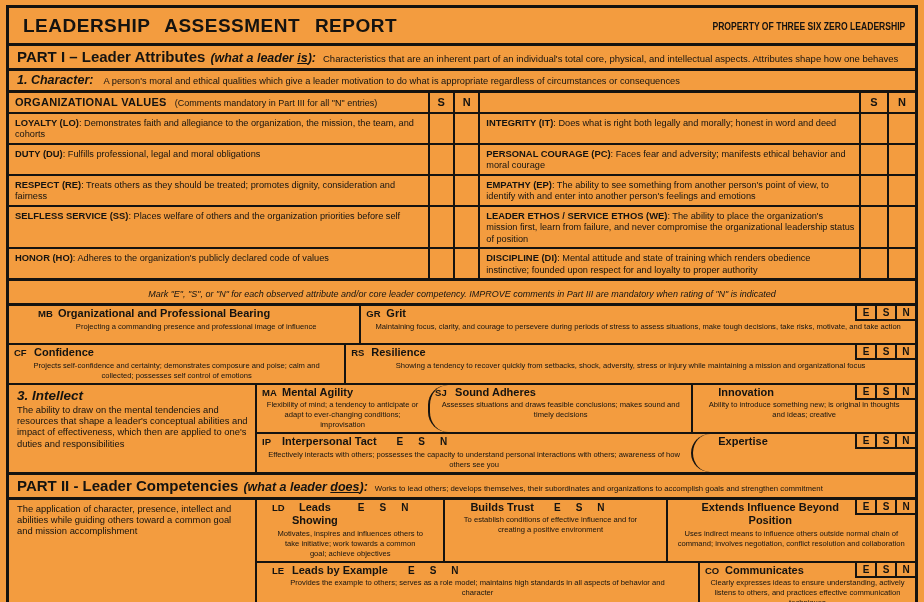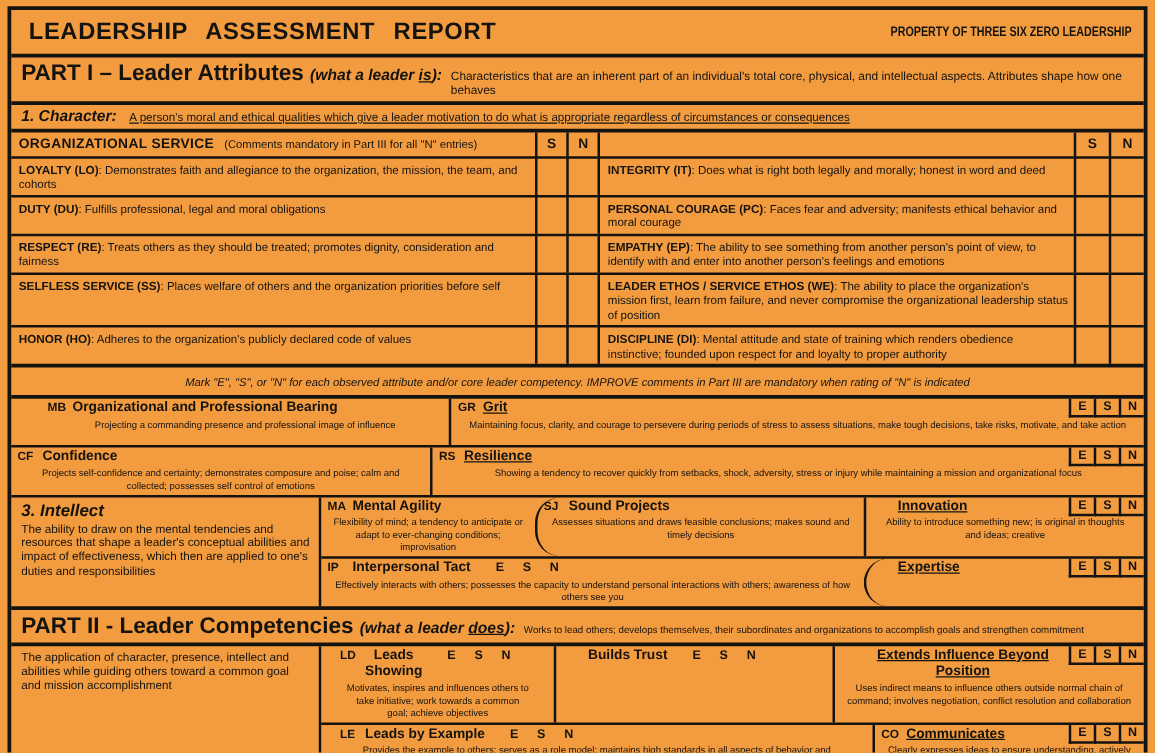--- a/index.html
+++ b/index.html
@@ -14,27 +14,27 @@
   .frame { border: 3px solid #151310; background: var(--orange, #F39C3F); }
 
   
   .hdr { display: flex; align-items: center; justify-content: space-between; padding: 7px 10px 6px 14px; }
   .title { font-size: 19px; font-weight: bold; letter-spacing: .5px; word-spacing: 9px; }
   .prop { font-size: 11px; font-weight: bold; transform: scaleX(.78); transform-origin: right center; white-space: nowrap; }
 
   
   .band { border-top: 3px solid #151310; padding: 2px 6px; }
   .part-band { display: flex; align-items: baseline; gap: 5px; padding: 2px 8px 3px 8px; }
-  .pb-label { font-size: 18px; font-weight: bold; white-space: nowrap; }
+  .pb-label { font-size: 15px; font-weight: bold; white-space: nowrap; }
   .pb-paren { font-size: 12.5px; font-weight: bold; font-style: italic; white-space: nowrap; }
   .pb-desc { font-size: 9.5px; padding-left: 2px; }
   .p2 .pb-desc, .part2-desc { font-size: 7.8px; }
   .char-band { display: flex; align-items: baseline; gap: 10px; padding: 2px 8px 3px 8px; }
   .char-label { font-size: 12.5px; font-weight: bold; font-style: italic; white-space: nowrap; }
-  .char-desc { font-size: 9.3px; text-decoration: underline; }
+  .char-desc { font-size: 9.3px; }
 
   
   .vtable { border-top: 3px solid #151310; display: grid; grid-template-columns: 46.2% 2.8% 2.8% 42% 3.1% 3.1%; }
   .vcell { border-top: 2px solid #151310; padding: 2px 4px 2px 6px; font-size: 9.2px; line-height: 1.25; min-height: 18px; display: flex; align-items: center; }
   .vcell b { font-size: 9.4px; }
   .vtable > .vcell:nth-child(-n+6) { border-top: none; }
   .vsn { border-left: 2px solid #151310; justify-content: center; padding: 1px; font-weight: bold; font-size: 11px; }
   .vrightlabel { border-left: 2px solid #151310; }
   .vhead b { font-size: 11px; letter-spacing: .3px; }
   .vhead .vnote { font-size: 9px; padding-left: 8px; }
@@ -52,21 +52,21 @@
   .aleft-desc { font-size: 9.4px; line-height: 1.2; }
   .arows { flex: 1; display: flex; flex-direction: column; }
   .arow { display: flex; border-top: 2.5px solid #151310; flex: 1; }
   .arow:first-child { border-top: none; }
   .acell { position: relative; border-left: 2.5px solid #151310; padding: 1px 3px 2px 3px; min-height: 37px; }
   .acell:first-child { border-left: none; }
   .acode { position: absolute; left: 5px; top: 2px; font-size: 9.5px; font-weight: bold; }
   .t-line { display: flex; justify-content: flex-start; align-items: baseline; gap: 20px; padding: 0 22px; }
   .atitle { font-size: 11px; font-weight: bold; text-align: center; line-height: 1.25; }
   .adesc { font-size: 7.6px; text-align: center; line-height: 1.3; padding: 1px 6px 0 6px; }
-  .boxed .t-line { padding-right: 64px; text-decoration: underline; }
+  .boxed .t-line { padding-right: 64px; }
   .esn-inline { display: inline-flex; gap: 15px; font-size: 10px; font-weight: bold; }
   .esn { position: absolute; top: 0; right: 0; display: flex; }
   .esn span { width: 20px; height: 15px; display: flex; align-items: center; justify-content: center; font-size: 10px; font-weight: bold; border-left: 2px solid #151310; border-bottom: 2px solid #151310; }
   .p2grid .acell { min-height: 36px; margin-left: 10px; }
 </style>
 </head>
 <body>
 
 <div class="page">
   <div class="frame">
@@ -81,21 +81,21 @@
       <span class="pb-paren"><span>(what a leader </span><u>is</u><span>):</span></span>
       <span class="pb-desc">Characteristics that are an inherent part of an individual's total core, physical, and intellectual aspects. Attributes shape how one behaves</span>
     </div>
 
     <div class="band char-band">
       <span class="char-label">1. Character:</span>
       <span class="char-desc">A person's moral and ethical qualities which give a leader motivation to do what is appropriate regardless of circumstances or consequences</span>
     </div>
 
     <div class="vtable" id="vtable">
-      <div class="vcell vlabel vhead"><b>ORGANIZATIONAL  SERVICE</b><span class="vnote">(Comments mandatory  in Part III for all "N" entries)</span></div>
+      <div class="vcell vlabel vhead"><b>ORGANIZATIONAL  VALUES</b><span class="vnote">(Comments mandatory  in Part III for all "N" entries)</span></div>
       <div class="vcell vsn vhead">S</div>
       <div class="vcell vsn vhead">N</div>
       <div class="vcell vrightlabel vhead"></div>
       <div class="vcell vsn vhead">S</div>
       <div class="vcell vsn vhead">N</div>
     <div class="vcell vlabel"><b>LOYALTY (LO)</b>: Demonstrates faith and allegiance to the organization, the mission, the team, and cohorts</div>
         <div class="vcell vsn"></div>
         <div class="vcell vsn"></div>
         <div class="vcell vlabel vrightlabel"><b>INTEGRITY (IT)</b>: Does what is right both legally and morally; honest in word and deed</div>
         <div class="vcell vsn"></div>
@@ -187,21 +187,21 @@
               <div class="acell" style="width: 26%;">
                 <span class="acode">MA</span>
                 <div class="t-line">
                   <span class="atitle">Mental Agility</span>
                 </div>
                 <div class="adesc">Flexibility of mind; a tendency to anticipate or adapt to ever-changing conditions; improvisation</div>
               </div>
               <div class="acell" style="width: 40%; border-radius: 20px;">
                 <span class="acode">SJ</span>
                 <div class="t-line">
-                  <span class="atitle">Sound Projects</span>
+                  <span class="atitle">Sound Adheres</span>
                 </div>
                 <div class="adesc">Assesses situations and draws feasible conclusions; makes sound and timely decisions</div>
               </div>
               <div class="acell boxed" style="width: 34%;">
                 <div class="t-line">
                   <span class="atitle">Innovation</span>
                 </div>
                 <div class="esn">
                   <span>E</span>
                   <span>S</span>
@@ -265,20 +265,21 @@
               </div>
               <div class="acell" style="width: 34%;">
                 <div class="t-line">
                   <span class="atitle">Builds Trust</span>
                   <span class="esn-inline">
                     <b>E</b>
                     <b>S</b>
                     <b>N</b>
                   </span>
                 </div>
+                <div class="adesc">To establish conditions of effective influence and for creating a positive environment</div>
               </div>
               <div class="acell boxed" style="width: 40%;">
                 <div class="t-line">
                   <span class="atitle">Extends Influence Beyond Position</span>
                 </div>
                 <div class="esn">
                   <span>E</span>
                   <span>S</span>
                   <span>N</span>
                 </div>

